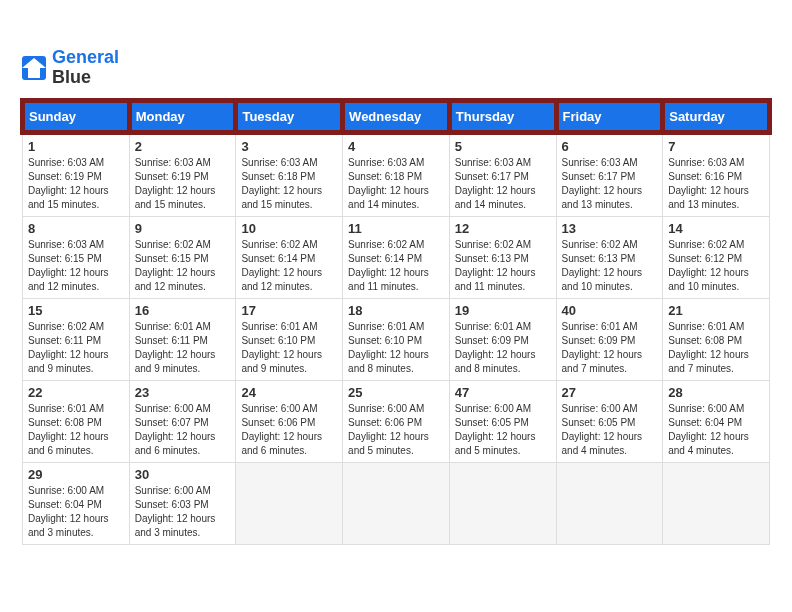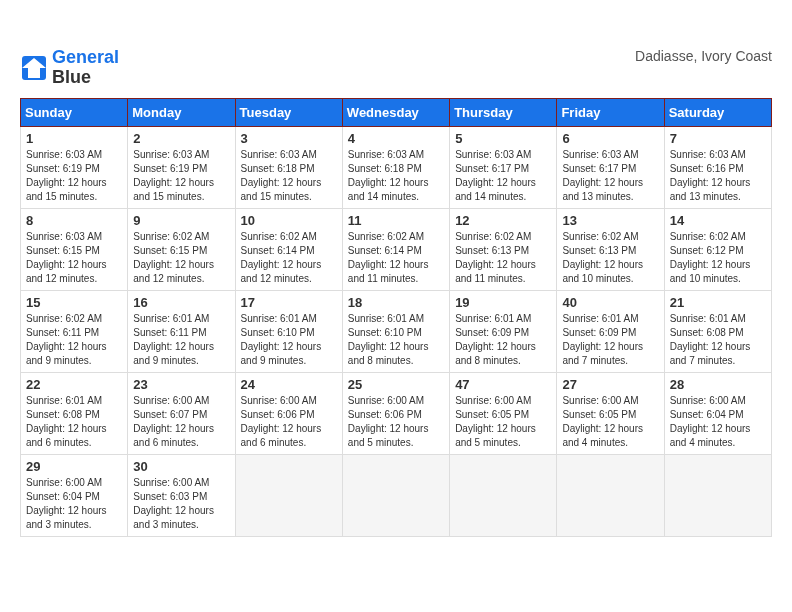--- a/index.html
+++ b/index.html
@@ -52,21 +52,21 @@
       border-collapse: collapse;
       table-layout: fixed;
     }
     th {
       background-color: #1a73e8;
       color: white;
       padding: 6px 4px;
       text-align: left;
       font-size: 13px;
       font-weight: bold;
-      border: 1px solid #7f1d1d;
+      border: 5px solid #7f1d1d;
     }
     td {
       border: 1px solid #ddd;
       padding: 4px 5px;
       vertical-align: top;
       font-size: 10px;
       color: #333;
       background: #fff;
       height: 80px;
     }
@@ -93,21 +93,20 @@
     <svg class="logo-icon" viewBox="0 0 28 28">
       <rect x="2" y="2" width="24" height="24" rx="3" fill="#1a73e8"></rect>
       <polygon points="14,4 26,14 20,14 20,24 8,24 8,14 2,14" fill="white"></polygon>
     </svg>
     <div class="logo-text">
       <div><span>General</span></div>
       <div>Blue</div>
     </div>
   </div>
   <div class="title-section">
-    <div class="location">Dadiasse, Ivory Coast</div>
   </div>
 </div>
 
 <table>
   <thead>
     <tr>
       <th>Sunday</th>
       <th>Monday</th>
       <th>Tuesday</th>
       <th>Wednesday</th>

